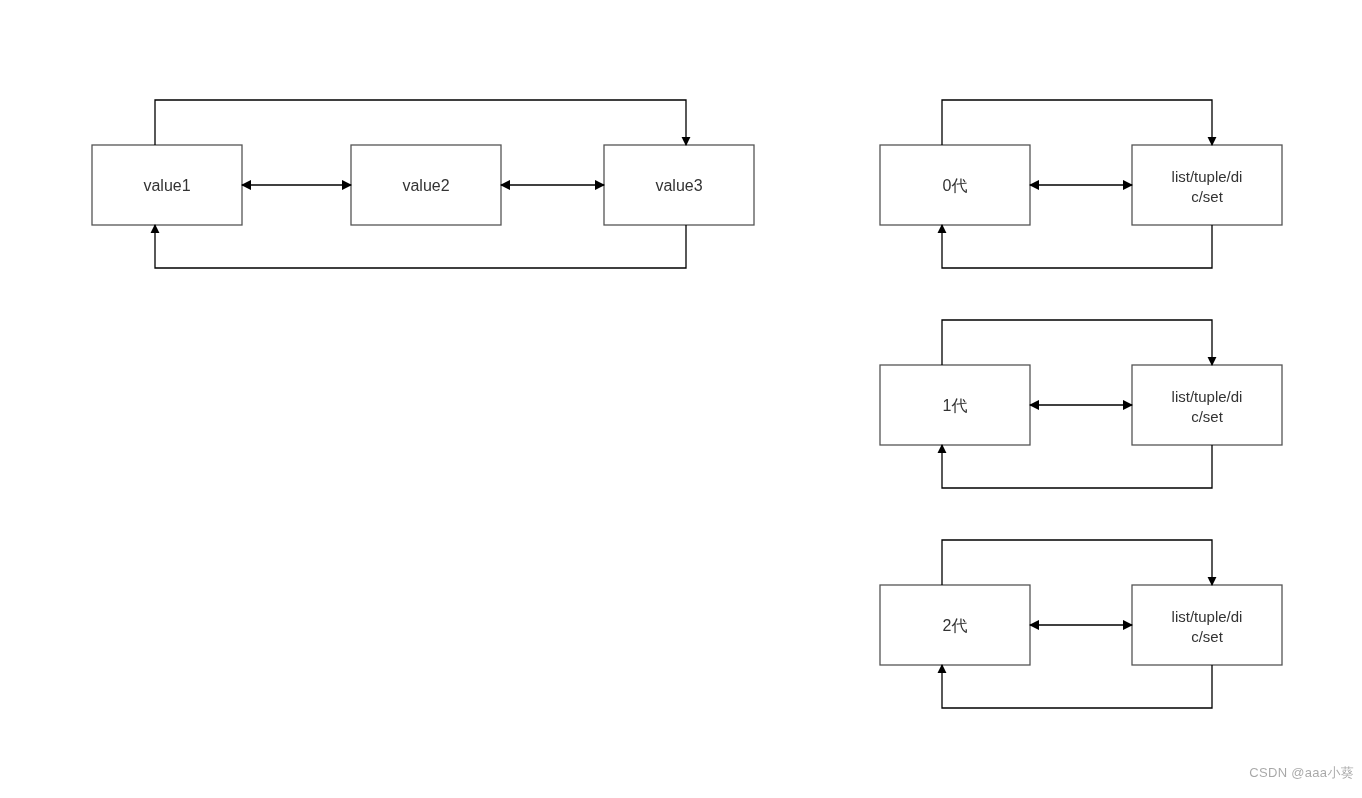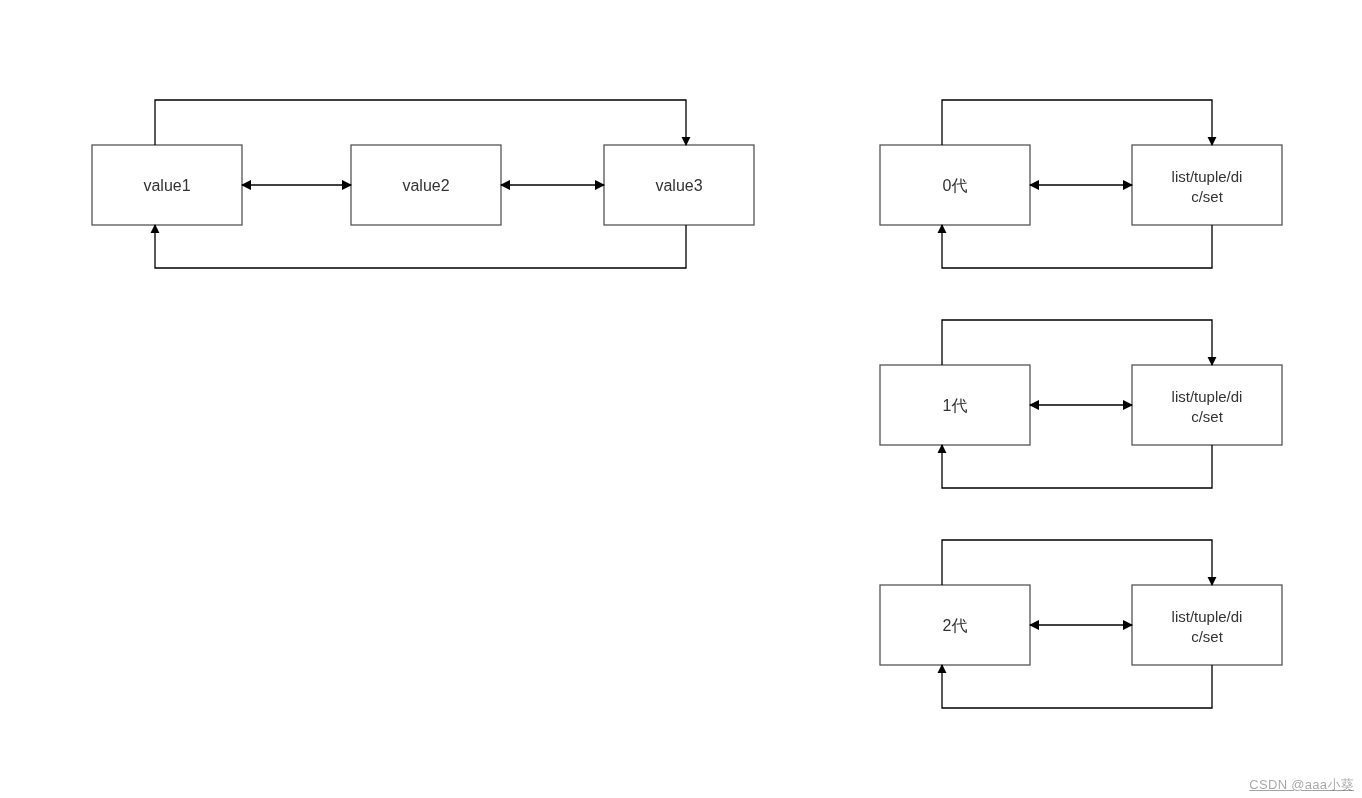--- a/index.html
+++ b/index.html
@@ -15,26 +15,25 @@
   svg { display: block; }
   .box-label {
     font-size: 16px;
     fill: #333;
     text-anchor: middle;
     dominant-baseline: middle;
   }
   .box-label.small { font-size: 15px; }
   .watermark {
     position: absolute;
-    bottom: 4px;
+    bottom: 16px;
     right: 8px;
     font-size: 13px;
     color: rgba(0,0,0,0.35);
     letter-spacing: 0.3px;
-    text-decoration: underline;
   }
 </style>
 </head>
 <body>
 
 <svg width="1362" height="798" viewBox="0 0 1362 798">
   <defs>
 
     <marker id="arrow-end" viewBox="0 0 10 10" refX="9" refY="5" markerWidth="7" markerHeight="7" orient="auto">
       <path d="M0,0 L10,5 L0,10 Z" fill="#000"></path>

